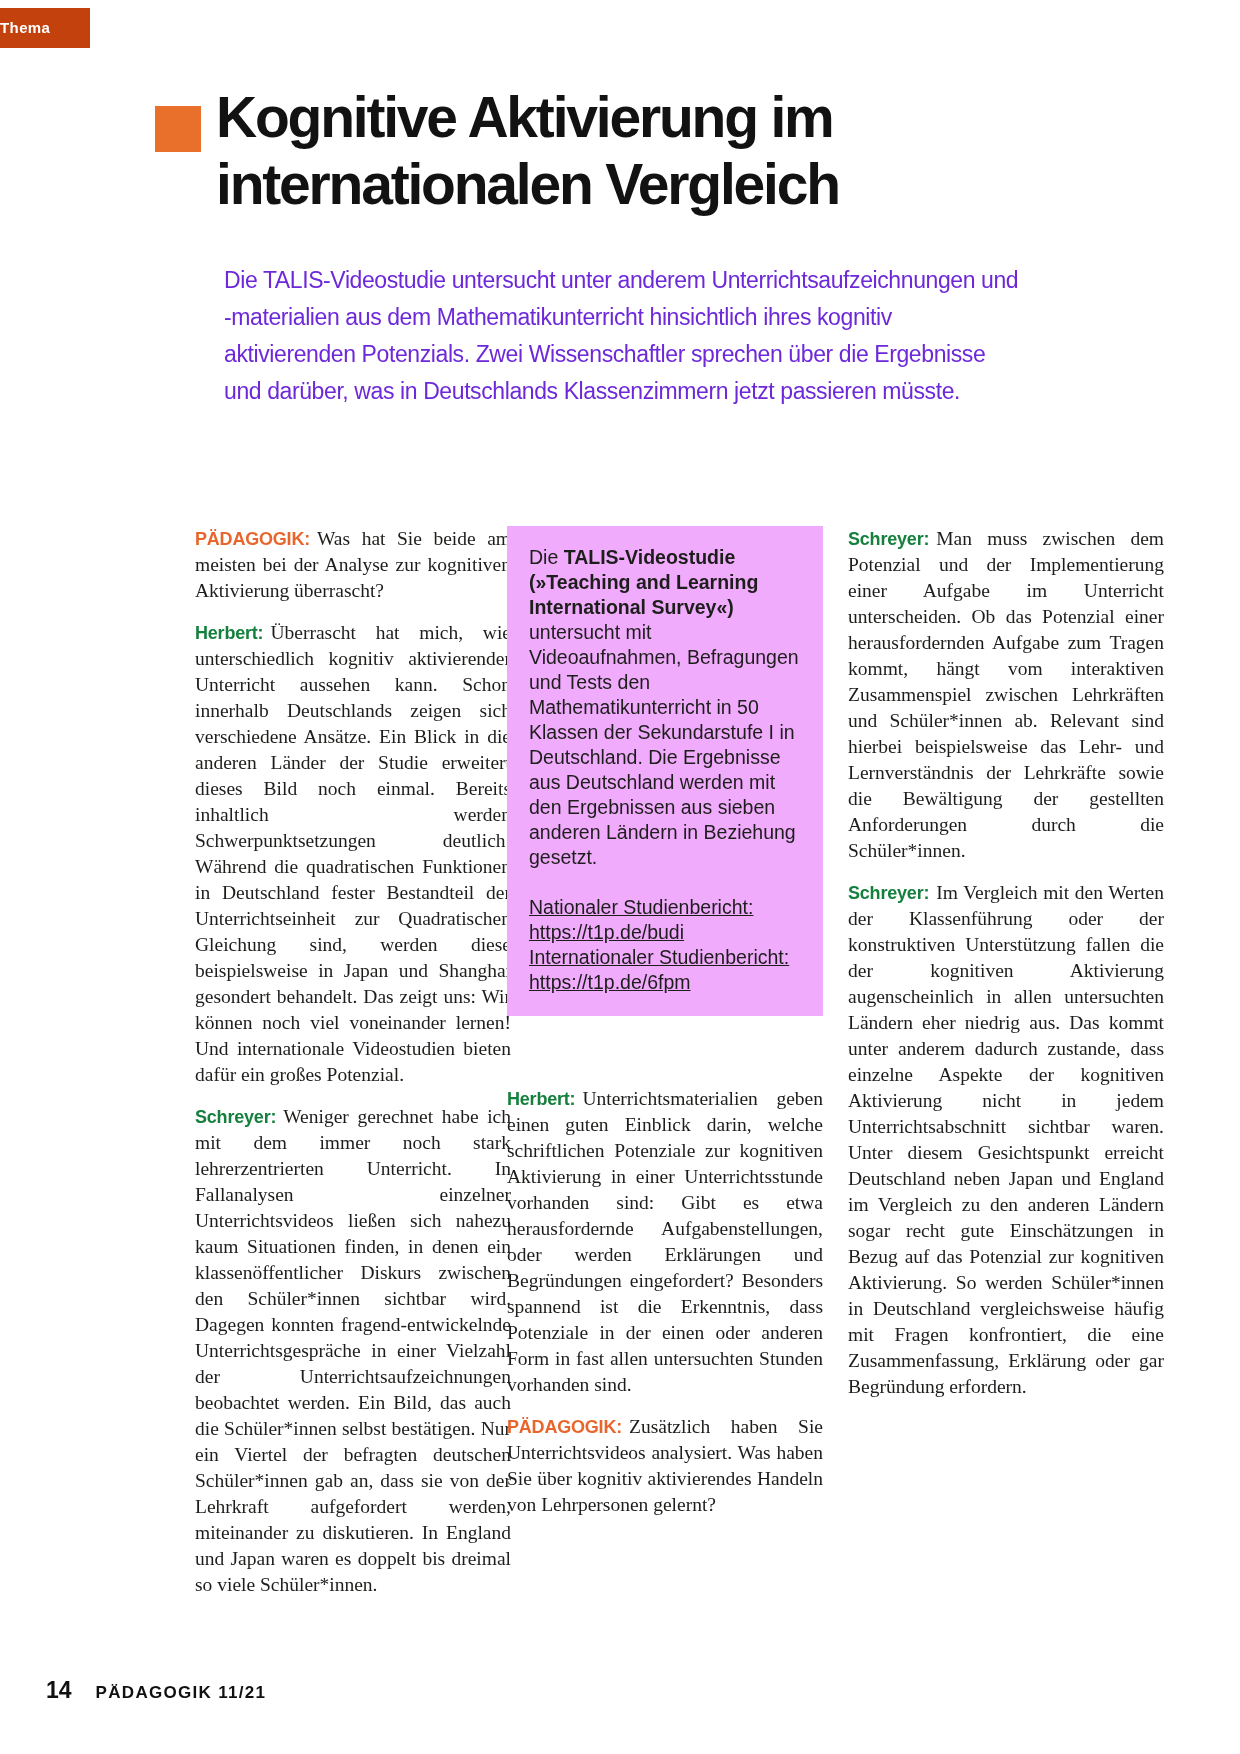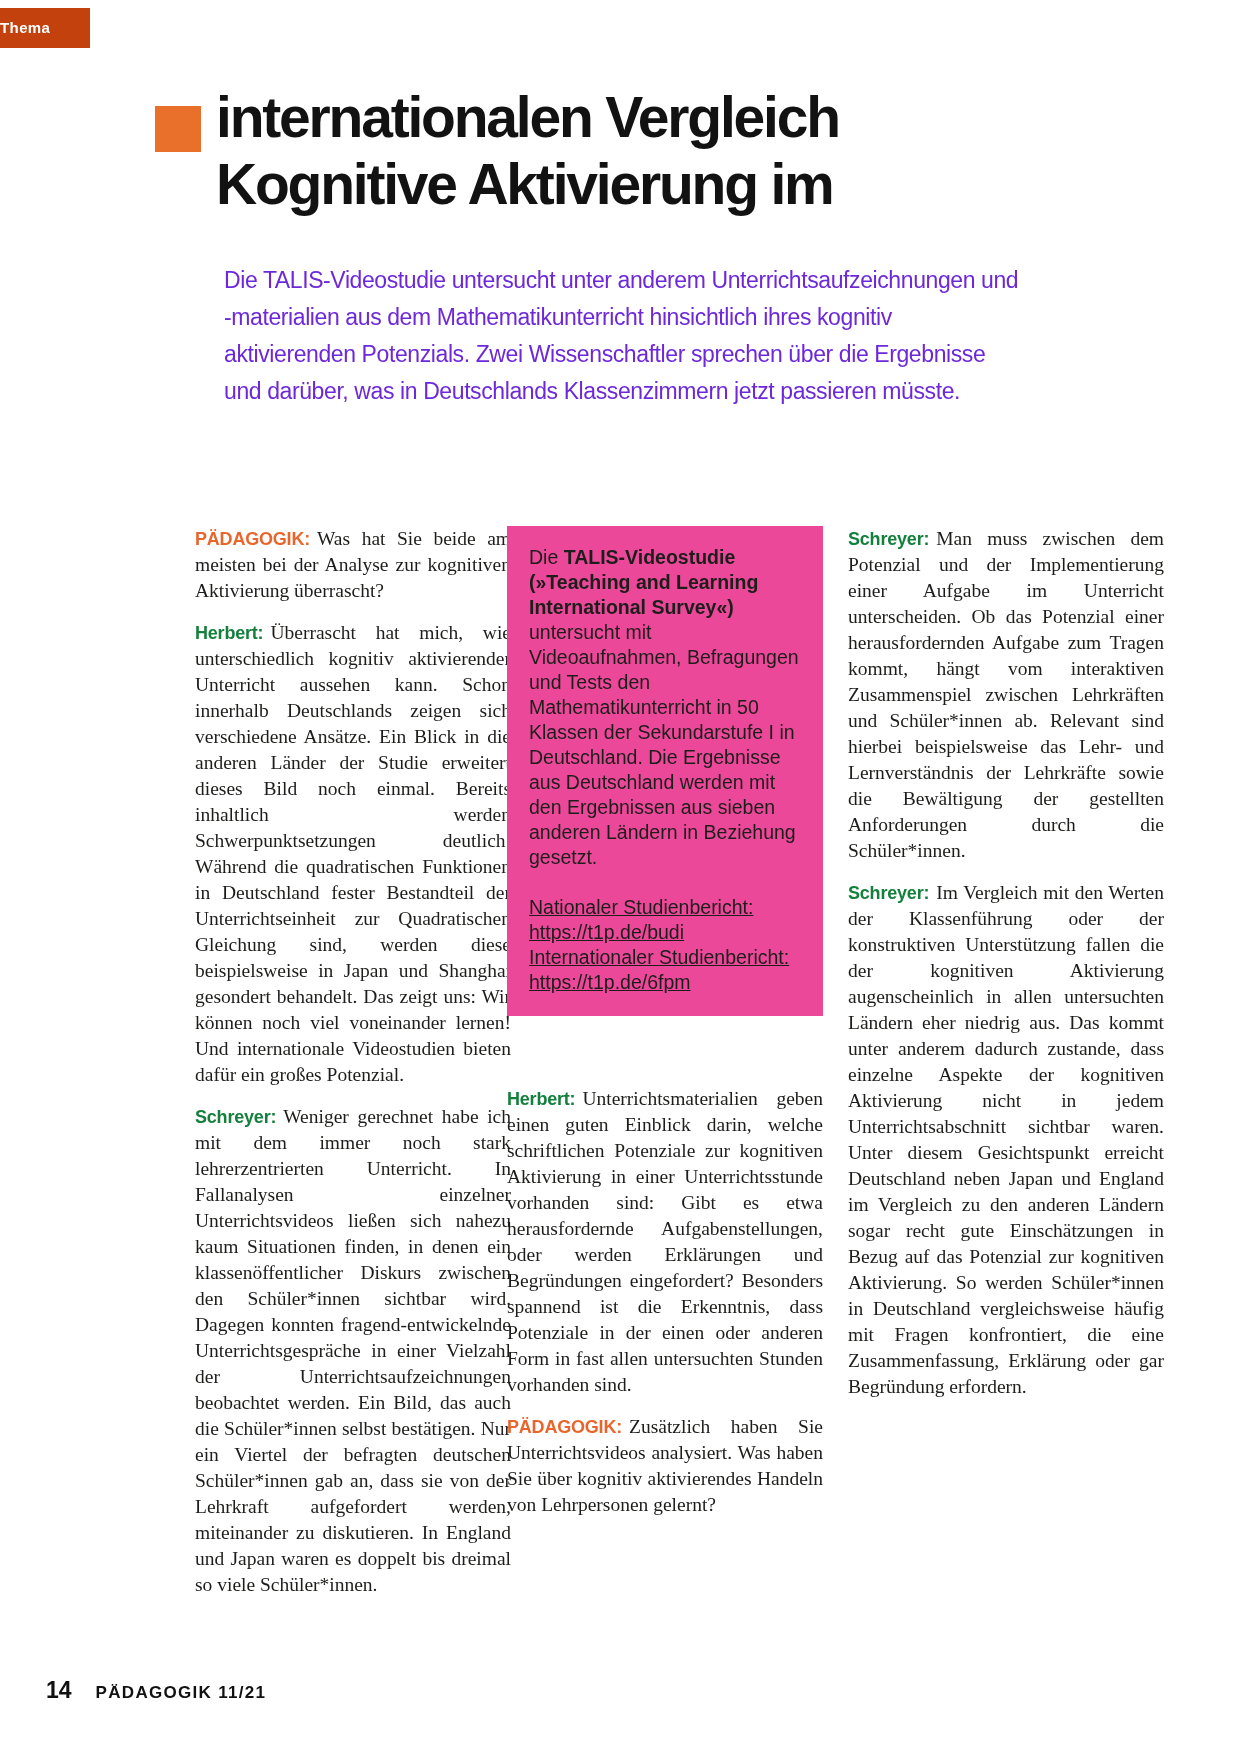--- a/index.html
+++ b/index.html
@@ -36,41 +36,41 @@
   .para{margin:0 0 16px 0;hyphens:auto;-webkit-hyphens:auto;}
   .para:last-child{margin-bottom:0;}
   .speaker{
     font-family:"Liberation Sans",sans-serif;font-weight:700;font-size:18px;
     letter-spacing:-.2px;margin-right:7px;
   }
   .interviewer .speaker{color:#E8662C;}
   .respondent .speaker{color:#15803d;}
   
   .infobox{
-    background:#ec4899;padding:19px 22px 21px 22px;margin:0 0 70px 0;
+    background:#f0abfc;padding:19px 22px 21px 22px;margin:0 0 70px 0;
     font:400 19.5px/25px "Liberation Sans",sans-serif;color:#1d1d1b;
     text-align:left;hyphens:auto;-webkit-hyphens:auto;
   }
   .infobox .box-lead{margin:0 0 25px 0;}
   .infobox .bold{font-weight:700;}
   .box-link-line{margin:0;text-decoration:underline;}
   
   .footer{position:absolute;left:46px;top:1677px;display:flex;align-items:baseline;}
   .footer-num{font:700 23px "Liberation Sans",sans-serif;color:#111;}
   .footer-mag{font:700 17px "Liberation Sans",sans-serif;color:#111;letter-spacing:1.3px;margin-left:24px;}
 </style>
 </head>
 <body>
 
 <div class="thema-tab">Thema</div>
 
 <div class="title-square"></div>
 <div class="page-title">
+  <div>Kognitive Aktivierung im</div>
   <div>internationalen Vergleich</div>
-  <div>Kognitive Aktivierung im</div>
 </div>
 
 <div class="intro">Die TALIS-Videostudie untersucht unter anderem Unterrichtsaufzeichnungen und -materialien aus dem Mathematikunterricht hinsichtlich ihres kognitiv aktivierenden Potenzials. Zwei Wissenschaftler sprechen über die Ergebnisse und darüber, was in Deutschlands Klassenzimmern jetzt passieren müsste.</div>
 
 <div class="col col-1">
 
 <p class="para interviewer"><span class="speaker">PÄDAGOGIK:</span><span>Was hat Sie beide am meisten bei der Analyse zur kognitiven Aktivierung überrascht?</span></p>
     <p class="para respondent"><span class="speaker">Herbert:</span><span>Überrascht hat mich, wie unterschiedlich kognitiv aktivierender Unterricht aussehen kann. Schon innerhalb Deutschlands zeigen sich verschiedene Ansätze. Ein Blick in die anderen Länder der Studie erweitert dieses Bild noch einmal. Bereits inhaltlich werden Schwerpunktsetzungen deutlich: Während die quadratischen Funktionen in Deutschland fester Bestandteil der Unterrichtseinheit zur Quadratischen Gleichung sind, werden diese beispielsweise in Japan und Shanghai gesondert behandelt. Das zeigt uns: Wir können noch viel voneinander lernen! Und internationale Videostudien bieten dafür ein großes Potenzial.</span></p>
     <p class="para respondent"><span class="speaker">Schreyer:</span><span>Weniger gerechnet habe ich mit dem immer noch stark lehrerzentrierten Unterricht. In Fallanalysen einzelner Unterrichtsvideos ließen sich nahezu kaum Situationen finden, in denen ein klassenöffentlicher Diskurs zwischen den Schüler*innen sichtbar wird. Dagegen konnten fragend-entwickelnde Unterrichtsgespräche in einer Vielzahl der Unterrichtsaufzeichnungen beobachtet werden. Ein Bild, das auch die Schüler*innen selbst bestätigen. Nur ein Viertel der befragten deutschen Schüler*innen gab an, dass sie von der Lehrkraft aufgefordert werden, miteinander zu diskutieren. In England und Japan waren es doppelt bis dreimal so viele Schüler*innen.</span></p>
   </div>

